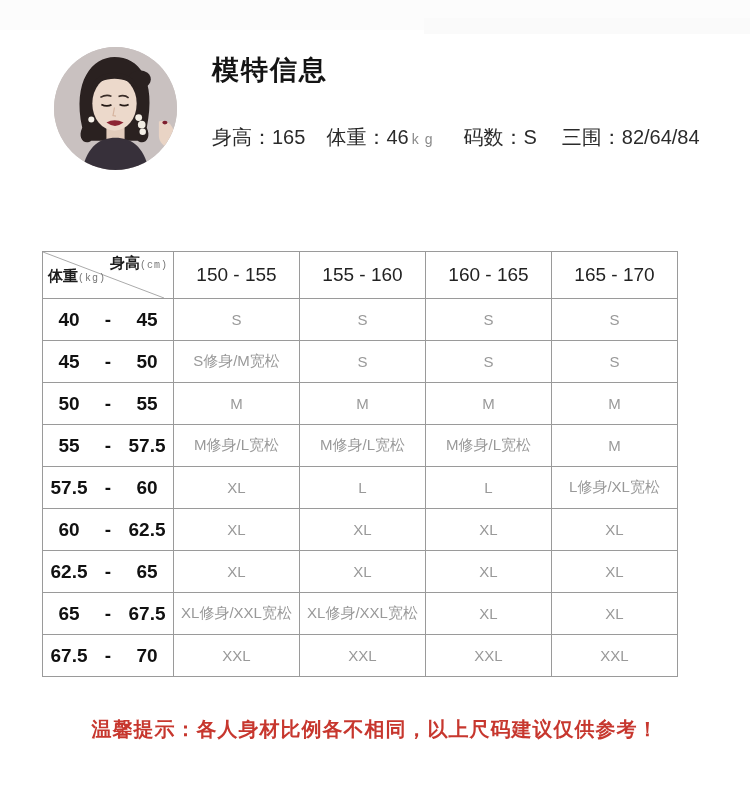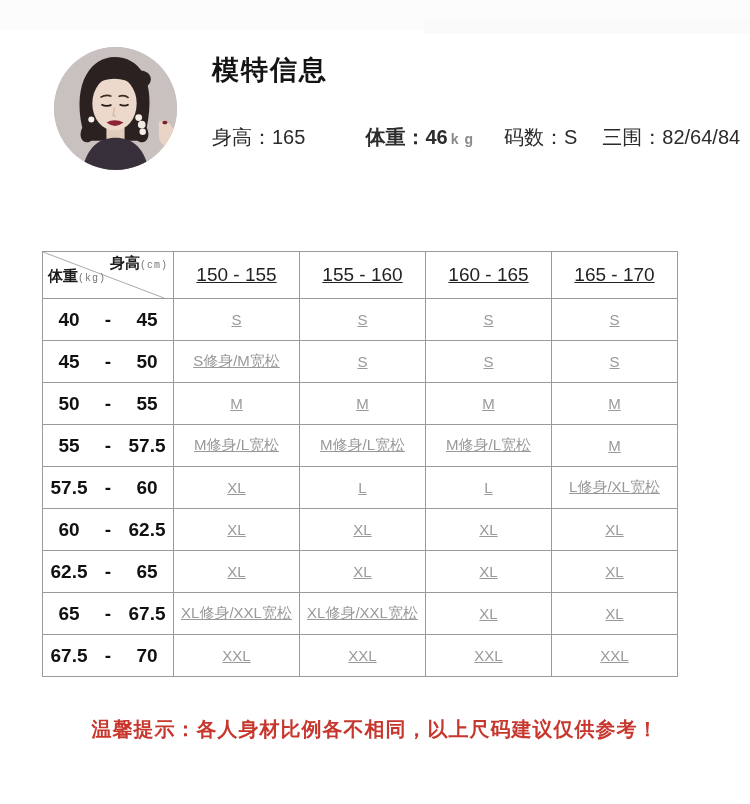--- a/index.html
+++ b/index.html
@@ -19,35 +19,35 @@
   .model-title{
     position:absolute;left:212px;top:52px;font-size:27px;font-weight:bold;color:#141414;
     letter-spacing:2px;white-space:nowrap;
   }
   .stats{
     position:absolute;left:212px;top:124px;display:flex;align-items:baseline;
     font-size:20px;color:#2b2b2b;white-space:nowrap;
   }
   .stat{display:inline-flex;align-items:baseline;}
   .stat + .stat{margin-left:25px;}
-  .stat.gap-lg{margin-left:60px;font-weight:bold;}
+  .stat.gap-lg{margin-left:21px;}
   .stat .lbl{color:#2b2b2b;}
   .stat .val{color:#2b2b2b;}
   .stat .unit{color:#8a8a8a;letter-spacing:6px;margin-left:3px;font-size:14px;}
 
   
   .size-table{
     position:absolute;left:42px;top:251px;border-collapse:collapse;table-layout:fixed;
   }
   .size-table td{
     border:1px solid #9a9a9a;text-align:center;vertical-align:middle;padding:0;
     white-space:nowrap;overflow:hidden;
   }
   .size-table td.c0{width:121px;}
-  .size-table td.cw{width:125px;text-decoration:underline;}
+  .size-table td.cw{width:125px;}
   tr.hdr td{height:46px;font-size:19px;color:#222222;}
   tr.data td{height:41px;}
   td.weight{font-size:19px;font-weight:bold;color:#111111;}
   .w-wrap{display:flex;justify-content:space-between;align-items:center;}
   .w-num{display:inline-block;width:52px;text-align:center;}
   .w-sep{display:inline-block;width:26px;text-align:center;font-weight:bold;}
   td.size{font-size:15px;color:#999999;}
 
   
   td.corner{position:relative;}

